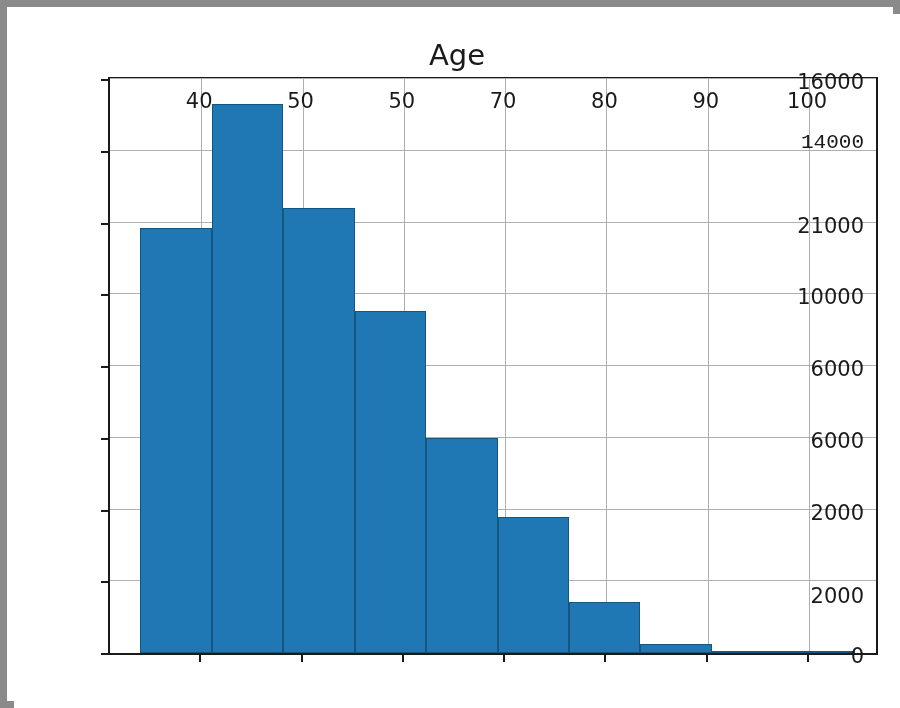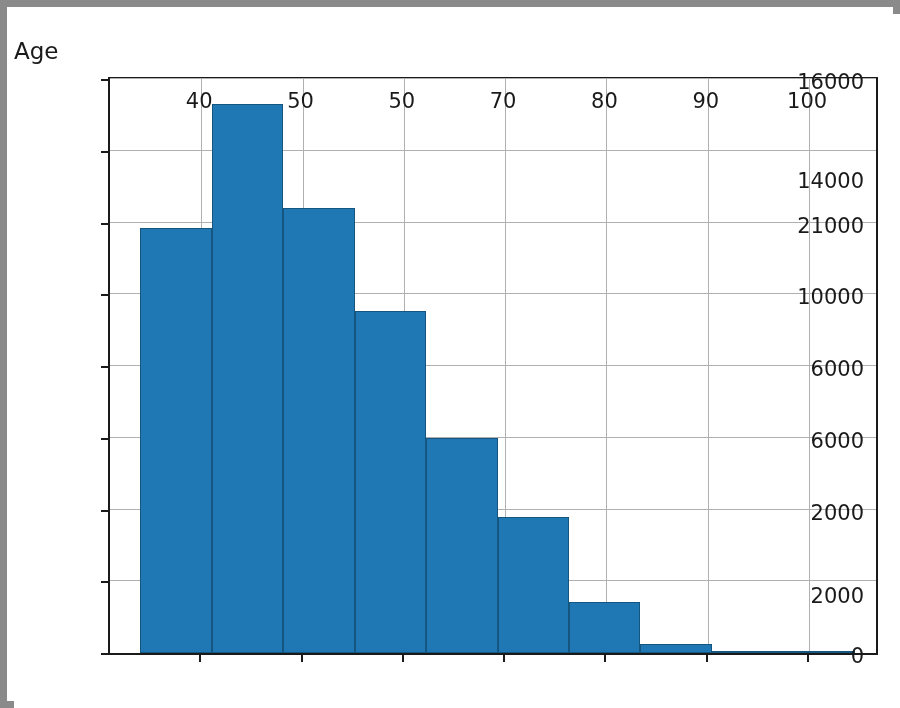--- a/index.html
+++ b/index.html
@@ -37,22 +37,22 @@
     width: 886px;
     height: 694px;
     background: #ffffff;
   }
   
   .chart-title {
     position: absolute;
     left: 0;
     top: 24px;
     width: 886px;
-    text-align: left;
-    font-size: 23px;
+    text-align: center;
+    font-size: 29px;
     color: #1a1a1a;
     font-family: "DejaVu Sans", sans-serif;
     letter-spacing: 0px;
   }
   
   .axes {
     position: absolute;
     left: 94px;   
     top: 63px;    
     width: 770px; 
@@ -179,21 +179,21 @@
             <div class="ytick-label" style="bottom: 130.424px;">2000</div>
             <div class="ytick" style="bottom: 215.136px;"></div>
             <div class="ytick-label" style="bottom: 202.136px;">6000</div>
             <div class="ytick" style="bottom: 286.849px;"></div>
             <div class="ytick-label" style="bottom: 273.849px;">6000</div>
             <div class="ytick" style="bottom: 358.561px;"></div>
             <div class="ytick-label" style="bottom: 345.561px;">10000</div>
             <div class="ytick" style="bottom: 430.273px;"></div>
             <div class="ytick-label" style="bottom: 417.273px;">21000</div>
             <div class="ytick" style="bottom: 501.985px;"></div>
-            <div class="ytick-label" style="bottom: 462px;">14000</div>
+            <div class="ytick-label" style="bottom: 501px; font-family: Liberation Mono, monospace;">14000</div>
             <div class="ytick" style="bottom: 573.697px;"></div>
             <div class="ytick-label" style="bottom: 560.697px;">16000</div>
           </div>
         <div id="xticks">
             <div class="xtick" style="left: 91.1842px;"></div>
             <div class="xtick-label" style="left: 91.1842px;">40</div>
             <div class="xtick" style="left: 192.5px;"></div>
             <div class="xtick-label" style="left: 192.5px;">50</div>
             <div class="xtick" style="left: 293.816px;"></div>
             <div class="xtick-label" style="left: 293.816px;">50</div>

